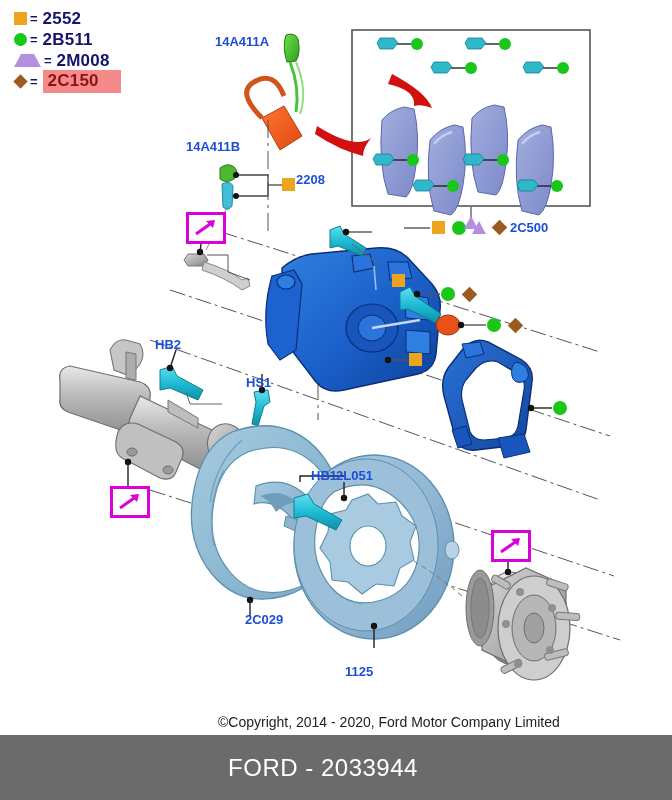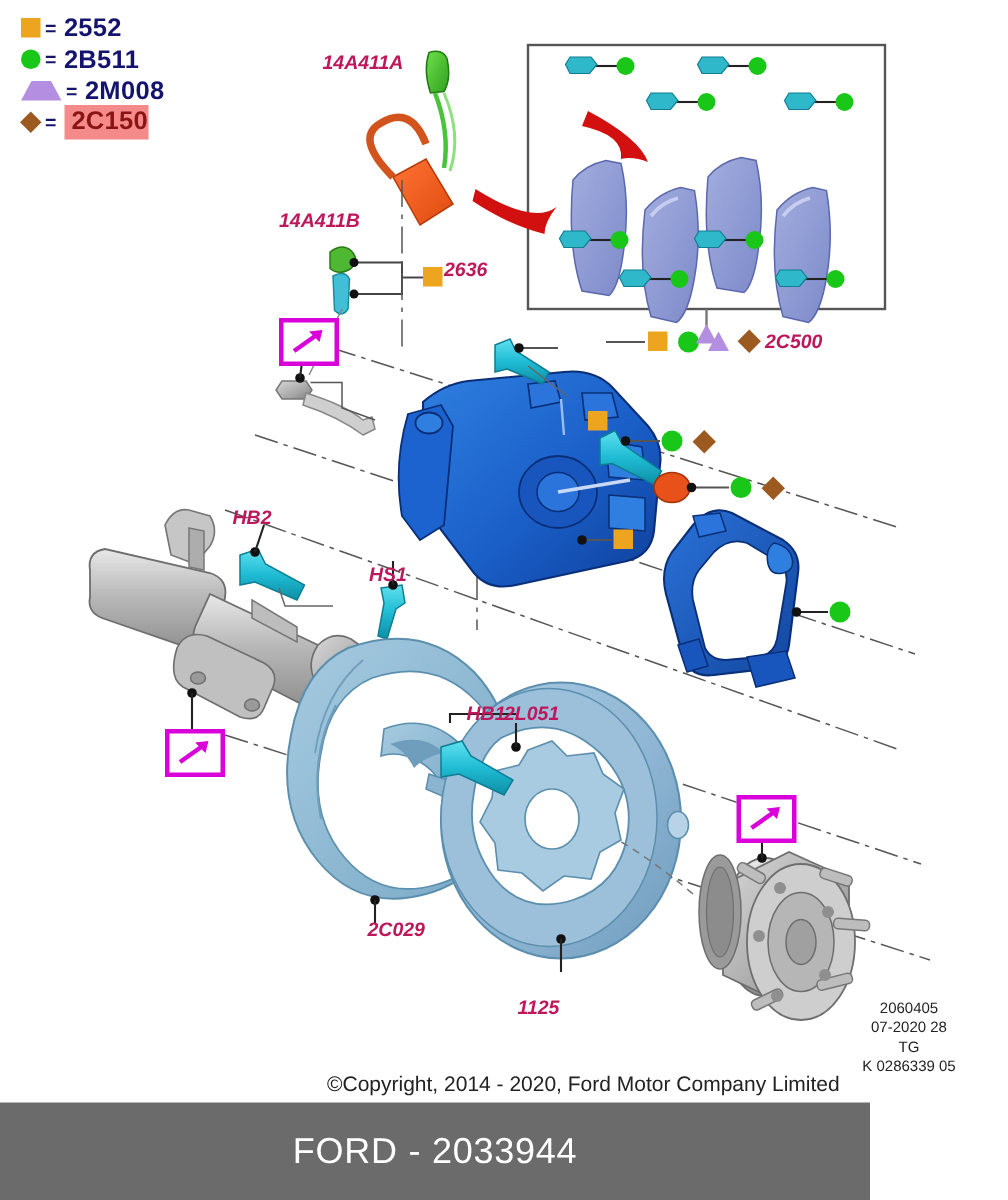--- a/index.html
+++ b/index.html
@@ -13,46 +13,46 @@
   .legend-row{display:flex;align-items:center;height:21px;}
   .sym{width:13px;height:13px;margin-right:3px;flex:0 0 13px;position:relative;}
   .sym.square{background:#eda41f;}
   .sym.circle{background:#18c718;border-radius:50%;}
   .sym.triangle{width:0;height:0;background:none;
       border-left:7px solid transparent;border-right:7px solid transparent;
       border-bottom:13px solid #b48ee0;}
   .sym.diamond{background:#9c5a20;transform:rotate(45deg) scale(.78);}
   .eq{font-size:13px;font-weight:bold;color:#14146e;margin-right:5px;}
   .lg-code{font-size:17px;font-weight:bold;color:#14146e;letter-spacing:.2px;}
-  .lg-code.hl{background:#f58a8a;color:#8a1414;padding:1px 0 2px 5px;}
-
-  
-  .lab{position:absolute;font-size:12.5px;font-weight:bold;color:#be185d;white-space:nowrap;font-style:italic;}
+  .lg-code.hl{background:#f58a8a;color:#8a1414;padding:1px 22px 2px 5px;}
+
+  
+  .lab{position:absolute;font-size:12.5px;font-weight:bold;color:#1d4ed8;white-space:nowrap;}
   .lab.b{font-size:13px;}
 
   
   .meta{position:absolute;right:6px;top:666px;text-align:center;width:120px;
         font-size:10px;color:#222;line-height:13px;}
   .copy{position:absolute;left:218px;top:714px;font-size:14px;color:#222;}
 
   
   .chip{position:absolute;}
   .chip.square{width:13px;height:13px;background:#eda41f;}
   .chip.circle{width:14px;height:14px;background:#18c718;border-radius:50%;}
   .chip.triangle{width:0;height:0;border-left:7px solid transparent;
       border-right:7px solid transparent;border-bottom:13px solid #b48ee0;}
   .chip.diamond{width:11px;height:11px;background:#9c5a20;transform:rotate(45deg);}
 
   
   .zoombox{position:absolute;width:34px;height:26px;border:3px solid #d900d9;background:#fff;}
   .zoombox svg{position:absolute;left:0;top:0;width:100%;height:100%;}
 
   
-  .footer{position:absolute;left:0;top:735px;width:580px;height:65px;background:#6b6b6b;
-          display:flex;align-items:center;justify-content:center;flex-direction:column;}
+  .footer{position:absolute;left:0;top:735px;width:672px;height:65px;background:#6b6b6b;
+          display:flex;align-items:center;justify-content:center;}
   .footer span{color:#fff;font-size:24px;letter-spacing:.5px;}
   .footer .gap{display:inline-block;width:26px;}
 </style>
 </head>
 <body>
 
 <div class="stage">
 
   <svg class="layer" viewBox="0 0 672 735">
     <defs>
@@ -385,34 +385,28 @@
   </div>
   <div class="zoombox" style="left:491px;top:530px;">
     <svg viewBox="0 0 34 26">
       <line x1="7" y1="19" x2="24" y2="7" stroke="#d900d9" stroke-width="3"></line>
       <path d="M26 5 l-9 1 l7 7 z" fill="#d900d9"></path>
     </svg>
   </div>
 
   <div class="lab b" style="left:215px;top:34px;">14A411A</div>
   <div class="lab b" style="left:186px;top:139px;">14A411B</div>
-  <div class="lab b" style="left:296px;top:172px;">2636</div>
+  <div class="lab b" style="left:296px;top:172px;">2208</div>
   <div class="lab b" style="left:510px;top:220px;">2C500</div>
   <div class="lab b" style="left:155px;top:337px;">HB2</div>
   <div class="lab b" style="left:246px;top:375px;">HS1</div>
   <div class="lab b" style="left:311px;top:468px;">HB1</div>
   <div class="lab b" style="left:336px;top:468px;">2L051</div>
   <div class="lab b" style="left:245px;top:612px;">2C029</div>
   <div class="lab b" style="left:345px;top:664px;">1125</div>
 
-  <div class="meta">
-    <div>2060405</div>
-    <div>07-2020 28</div>
-    <div>TG</div>
-    <div>K 0286339 05</div>
-  </div>
   <div class="copy">©Copyright, 2014 - 2020, Ford Motor Company Limited</div>
 </div>
 
 <div class="footer">
   <span>FORD - 2033944</span>
   <span class="gap"></span>
 </div>
 
 </body></html>

